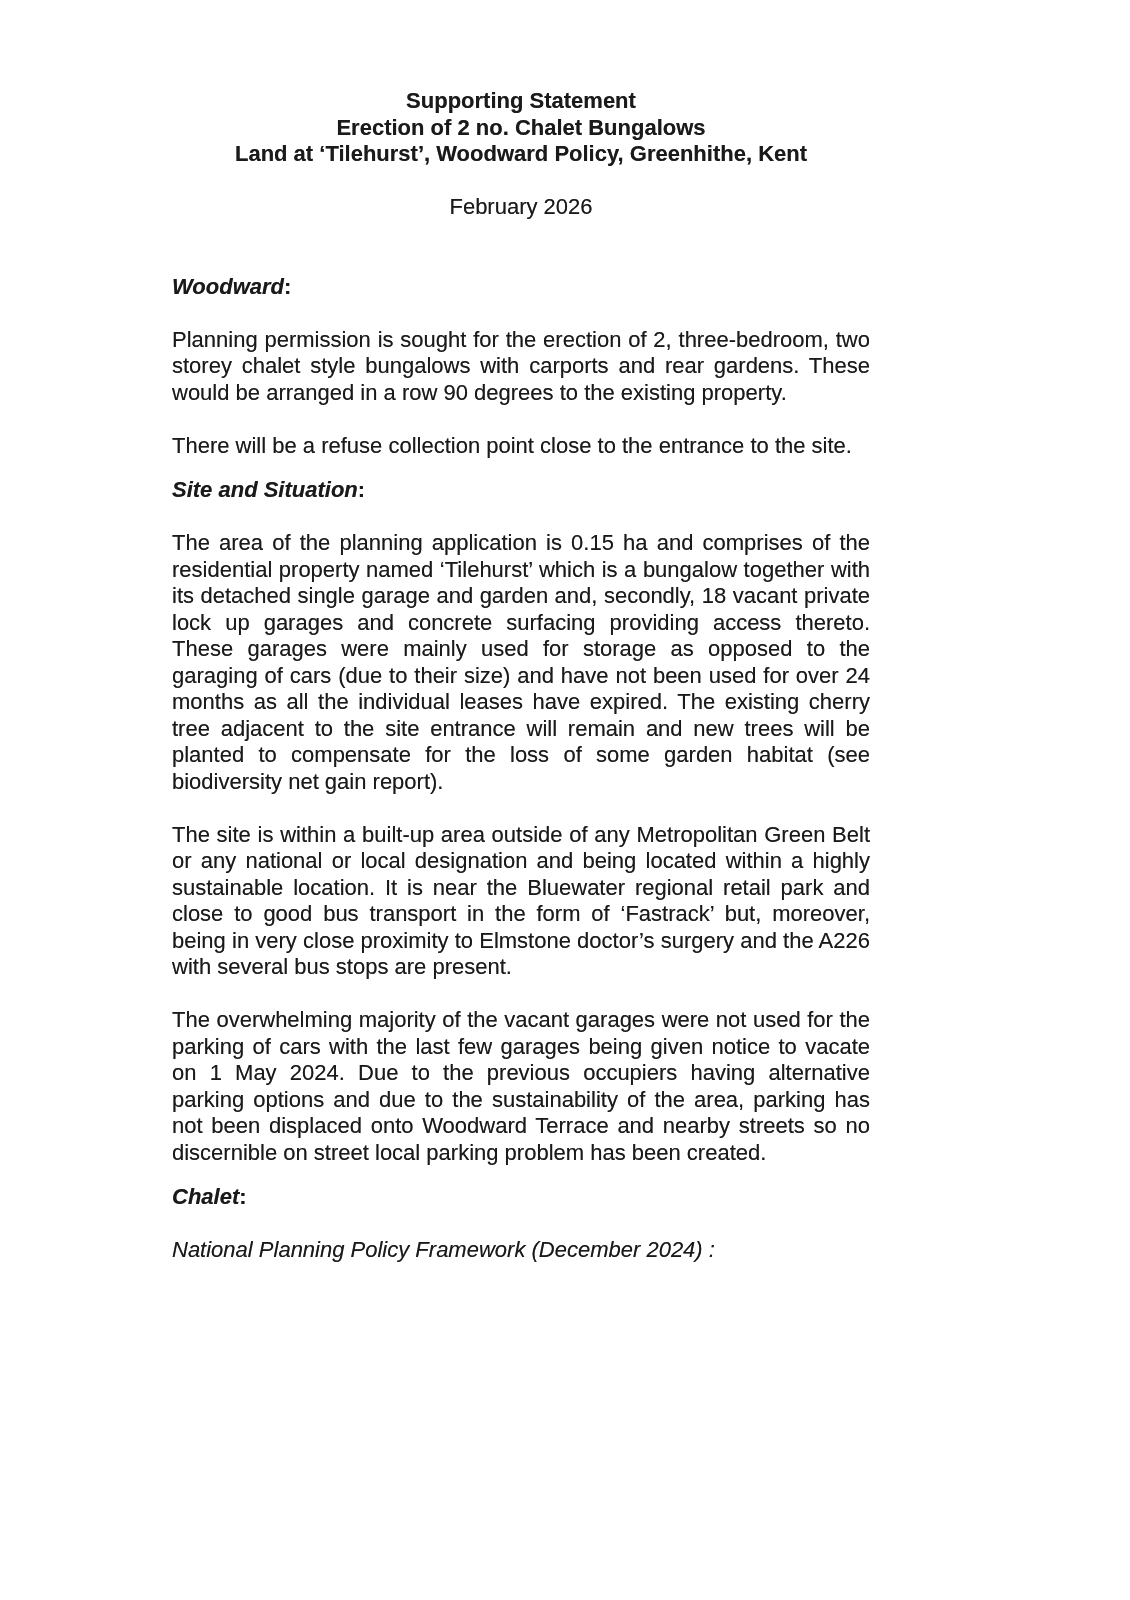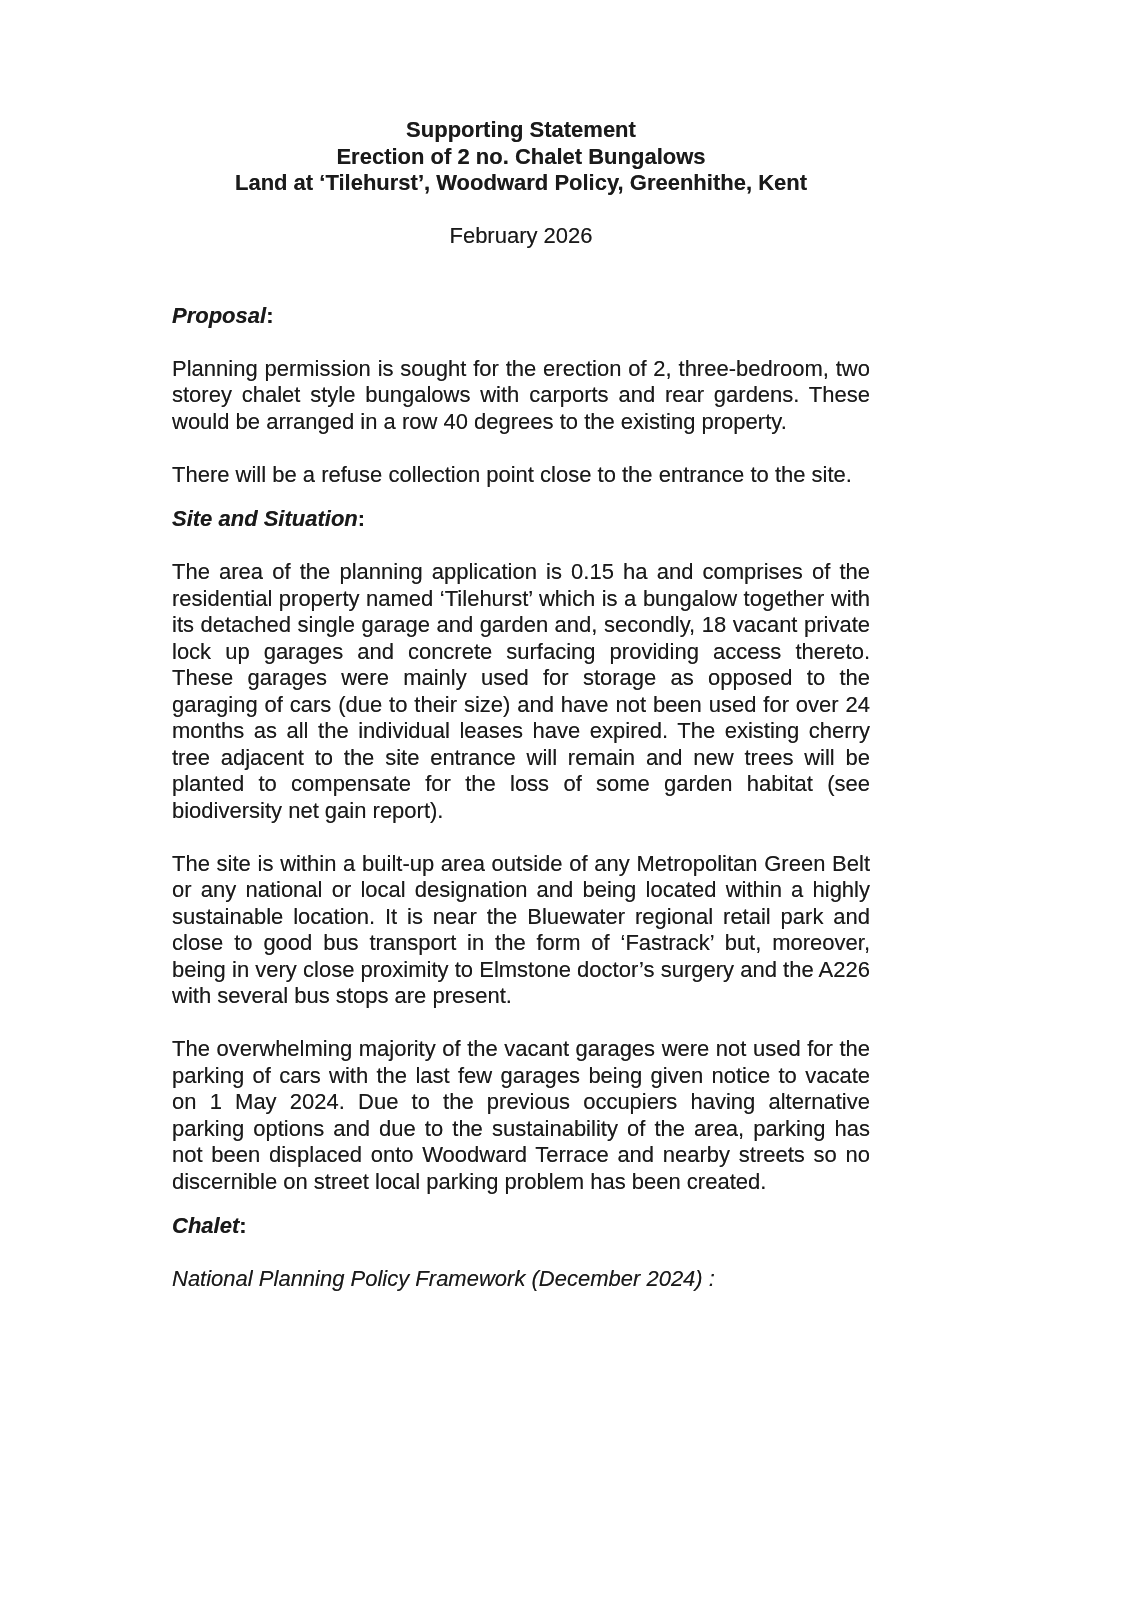--- a/index.html
+++ b/index.html
@@ -11,21 +11,21 @@
     height: 1600px;
     background: #ffffff;
     font-family: "Liberation Sans", "DejaVu Sans", sans-serif;
     color: #1a1a1a;
     overflow: hidden;
   }
   .page {
     box-sizing: border-box;
     width: 1042px;
     height: 1600px;
-    padding: 117px 172px 0 172px;
+    padding: 88px 172px 0 172px;
     font-size: 22px;
     line-height: 26.5px;
     text-shadow: 0 0 0.5px rgba(26,26,26,0.55);
   }
   .title-block {
     text-align: center;
     font-weight: 700;
   }
   .title-line {
     text-align: center;
@@ -63,22 +63,22 @@
 
   <div class="title-block">
     <div class="title-line">Supporting Statement</div>
     <div class="title-line">Erection of 2 no. Chalet Bungalows</div>
     <div class="title-line">Land at ‘Tilehurst’, Woodward Policy, Greenhithe, Kent</div>
   </div>
 
   <div class="date-line">February 2026</div>
 
   <div class="section">
-    <div class="heading first"><span class="hword">Proposal</span><span class="hcolon">:</span></div>
-    <p class="para">Planning permission is sought for the erection of 2, three-bedroom, two storey chalet style bungalows with carports and rear gardens. These would be arranged in a row 40 degrees to the existing property.</p>
+    <div class="heading first"><span class="hword">Woodward</span><span class="hcolon">:</span></div>
+    <p class="para">Planning permission is sought for the erection of 2, three-bedroom, two storey chalet style bungalows with carports and rear gardens. These would be arranged in a row 90 degrees to the existing property.</p>
     <p class="para">There will be a refuse collection point close to the entrance to the site.</p>
   </div>
 
   <div class="section">
     <div class="heading"><span class="hword">Site and Situation</span><span class="hcolon">:</span></div>
     <p class="para">The area of the planning application is 0.15 ha and comprises of the residential property named ‘Tilehurst’ which is a bungalow together with its detached single garage and garden and, secondly, 18 vacant private lock up garages and concrete surfacing providing access thereto. These garages were mainly used for storage as opposed to the garaging of cars (due to their size) and have not been used for over 24 months as all the individual leases have expired. The existing cherry tree adjacent to the site entrance will remain and new trees will be planted to compensate for the loss of some garden habitat (see biodiversity net gain report).</p>
     <p class="para">The site is within a built-up area outside of any Metropolitan Green Belt or any national or local designation and being located within a highly sustainable location. It is near the Bluewater regional retail park and close to good bus transport in the form of ‘Fastrack’ but, moreover, being in very close proximity to Elmstone doctor’s surgery and the A226 with several bus stops are present.</p>
     <p class="para">The overwhelming majority of the vacant garages were not used for the parking of cars with the last few garages being given notice to vacate on 1 May 2024. Due to the previous occupiers having alternative parking options and due to the sustainability of the area, parking has not been displaced onto Woodward Terrace and nearby streets so no discernible on street local parking problem has been created.</p>
   </div>
 

